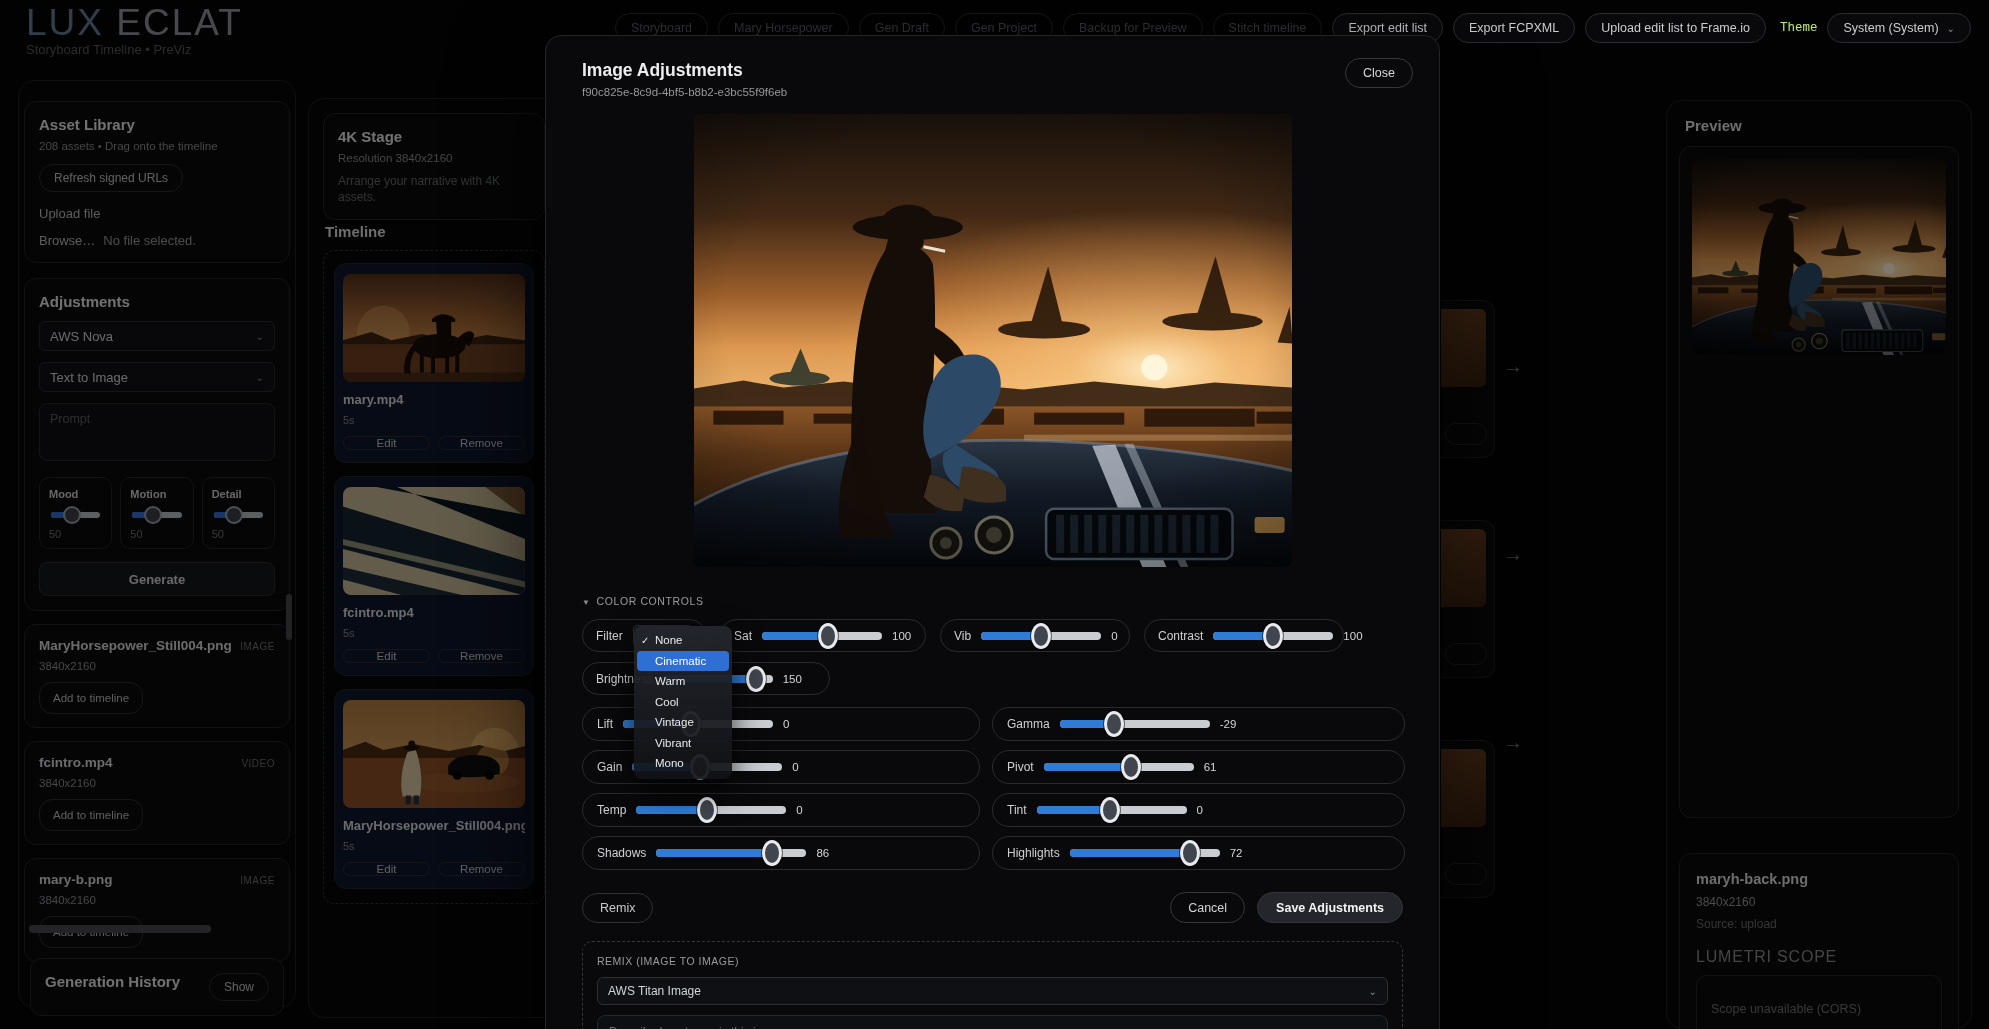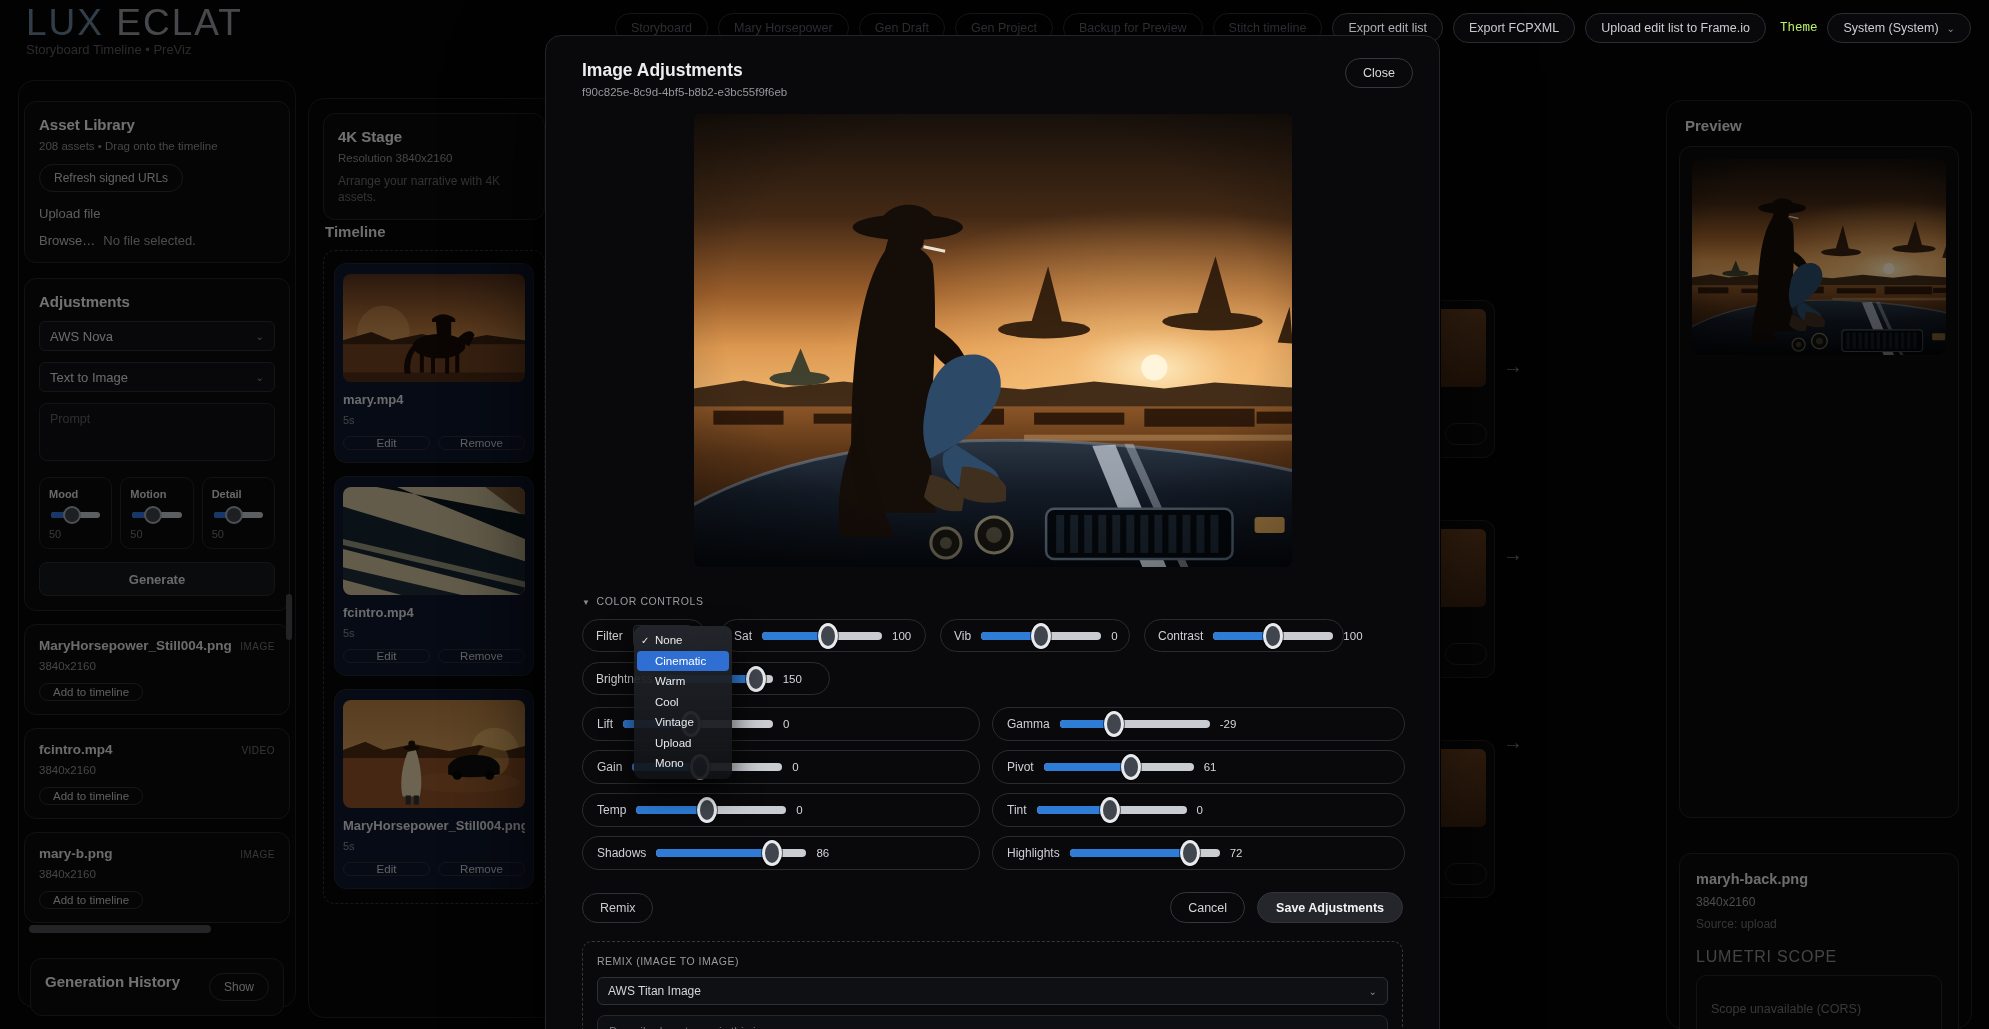--- a/index.html
+++ b/index.html
@@ -51,21 +51,21 @@
   .mini-thumb { position:absolute; right:-9px; top:50%; transform:translateY(-50%); width:18px; height:18px;
                 border-radius:50%; background:#3a3f46; border:2px solid #9aa0a8; }
   .mood-val { font-size:11px; color:#707176; }
   .generate-btn { margin-top:13px; height:34px; background:#15161a; border:1px solid #2a2b30; border-radius:8px;
                   display:flex; align-items:center; justify-content:center; font-size:13px; font-weight:bold; color:#d2d3d7; }
   .asset-item { margin-top:13px; padding:13px 14px; }
   .ai-head { display:flex; justify-content:space-between; align-items:baseline; gap:6px; }
   .ai-name { font-size:13.5px; font-weight:bold; color:#d6d7da; overflow:hidden; white-space:nowrap; text-overflow:clip; }
   .ai-type { font-size:10px; color:#6d6e73; letter-spacing:.5px; flex:none; }
   .ai-res { font-size:11.5px; color:#8b8c91; margin:7px 0 10px; }
-  .add-pill { height:18px; border:1px solid #2c2d32; border-radius:13px; display:inline-flex; align-items:center;
+  .add-pill { height:32px; border:1px solid #2c2d32; border-radius:13px; display:inline-flex; align-items:center;
               padding:0 13px; font-size:11.5px; color:#bcbdc1; }
   .vscroll { position:absolute; right:3px; top:513px; width:6px; height:46px; background:#46474c; border-radius:3px; }
   .hscroll { position:absolute; left:10px; top:844px; width:182px; height:8px; background:#48494e; border-radius:4px; }
   .gh-card { position:absolute; left:11px; right:11px; top:877px; height:58px; display:flex;
              justify-content:space-between; }
   
   .tl-outer { left:308px; top:98px; width:252px; height:920px; padding:14px; }
   .stage-hint { font-size:12px; color:#66676b; margin-top:9px; line-height:1.35; }
   .tl-heading { font-size:15px; font-weight:bold; color:#dcdde0; margin:3px 2px 10px; }
   .tl-dashed { border:1px dashed #303136; border-radius:12px; padding:12px 10px; }
@@ -648,16 +648,16 @@
 
   <div class="dropdown">
     <div class="dd-item checked">
         <span class="chk">✓</span>
         <span>None</span>
       </div>
     <div class="dd-item active">Cinematic</div>
     <div class="dd-item">Warm</div>
     <div class="dd-item">Cool</div>
     <div class="dd-item">Vintage</div>
-    <div class="dd-item">Upload</div>
+    <div class="dd-item">Vibrant</div>
     <div class="dd-item">Mono</div>
   </div>
 </div>
 
 </body></html>

